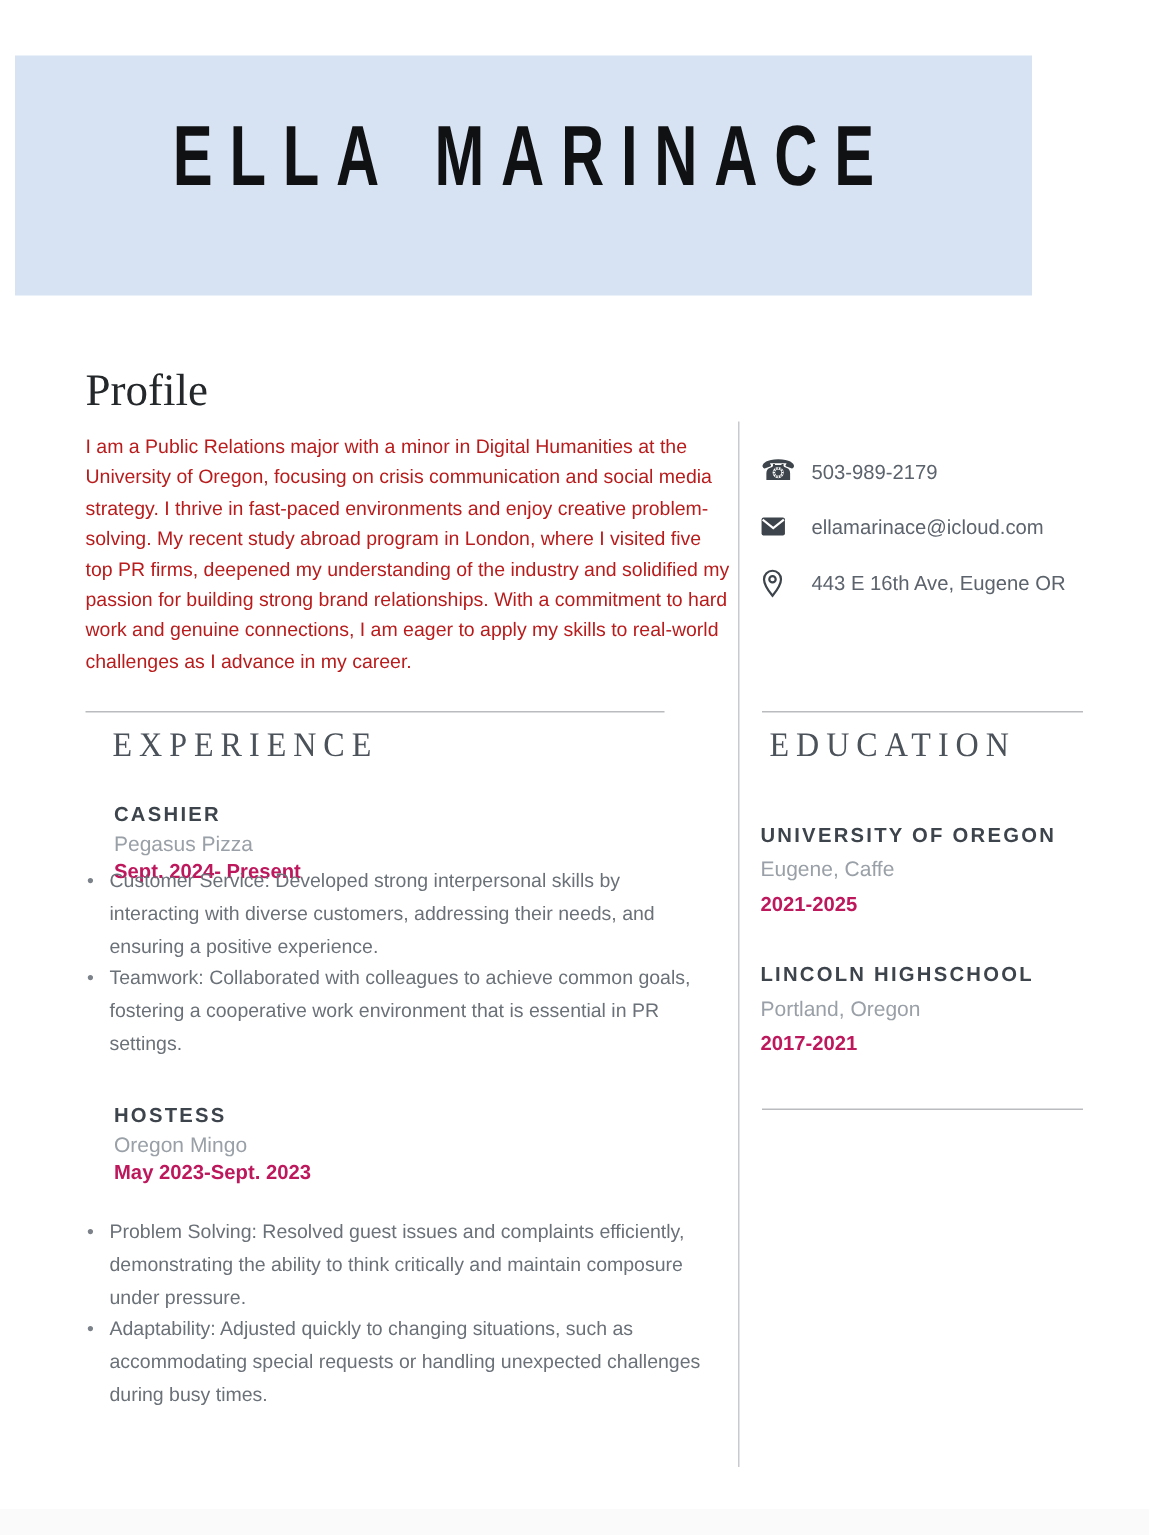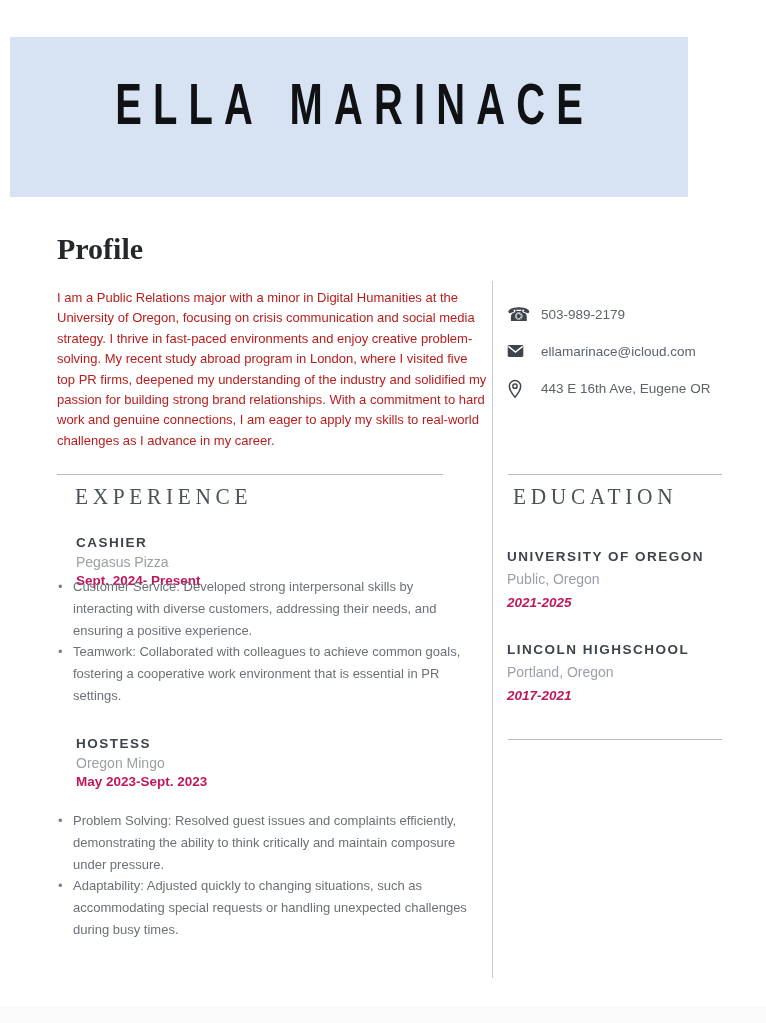--- a/index.html
+++ b/index.html
@@ -32,23 +32,23 @@
     word-spacing: 0.12em;
     white-space: nowrap;
     transform: scaleX(0.70);
     transform-origin: center top;
     padding-left: 0.28em;
   }
 
   
   .profile-heading {
     position: absolute;
-    left: 57px; top: 232px;
+    left: 57px; top: 244px;
     font-family: "Liberation Serif", serif;
-    font-weight: 700;
+    font-weight: 400;
     font-size: 30px;
     color: #25282b;
   }
   .profile-body {
     position: absolute;
     left: 57px; top: 288px;
     width: 430px;
     font-size: 13px;
     line-height: 20.4px;
     color: #b91c1c;
@@ -129,21 +129,21 @@
     font-size: 13.5px;
     font-weight: 700;
     color: #be185d;
     margin-top: 3px;
   }
   .job-1 { left: 76px; top: 535px; }
   .job-2 { left: 76px; top: 736px; }
   .school-1 { left: 507px; top: 549px; width: 250px; }
   .school-2 { left: 507px; top: 642px; width: 250px; }
   .school-1 .entry-sub, .school-2 .entry-sub { margin-top: 7px; }
-  .school-1 .entry-dates, .school-2 .entry-dates { margin-top: 8px; font-style: italic; }
+  .school-1 .entry-dates, .school-2 .entry-dates { margin-top: 8px; }
 
   
   .bullets {
     position: absolute;
     left: 58px;
     width: 414px;
     list-style: none;
   }
   .bullets-1 { top: 576px; }
   .bullets-2 { top: 810px; }
@@ -230,21 +230,21 @@
   </div>
   <ul class="bullets bullets-2">
     <li>Problem Solving: Resolved guest issues and complaints efficiently, demonstrating the ability to think critically and maintain composure under pressure.</li>
     <li>Adaptability: Adjusted quickly to changing situations, such as accommodating special requests or handling unexpected challenges during busy times.</li>
   </ul>
 
   <h3 class="section-heading edu-heading">EDUCATION</h3>
 
   <div class="entry school-1">
     <div class="entry-title">UNIVERSITY OF OREGON</div>
-    <div class="entry-sub">Public, Oregon</div>
+    <div class="entry-sub">Eugene, Caffe</div>
     <div class="entry-dates">2021-2025</div>
   </div>
 
   <div class="entry school-2">
     <div class="entry-title">LINCOLN HIGHSCHOOL</div>
     <div class="entry-sub">Portland, Oregon</div>
     <div class="entry-dates">2017-2021</div>
   </div>
 
   <div class="bottom-strip"></div>

